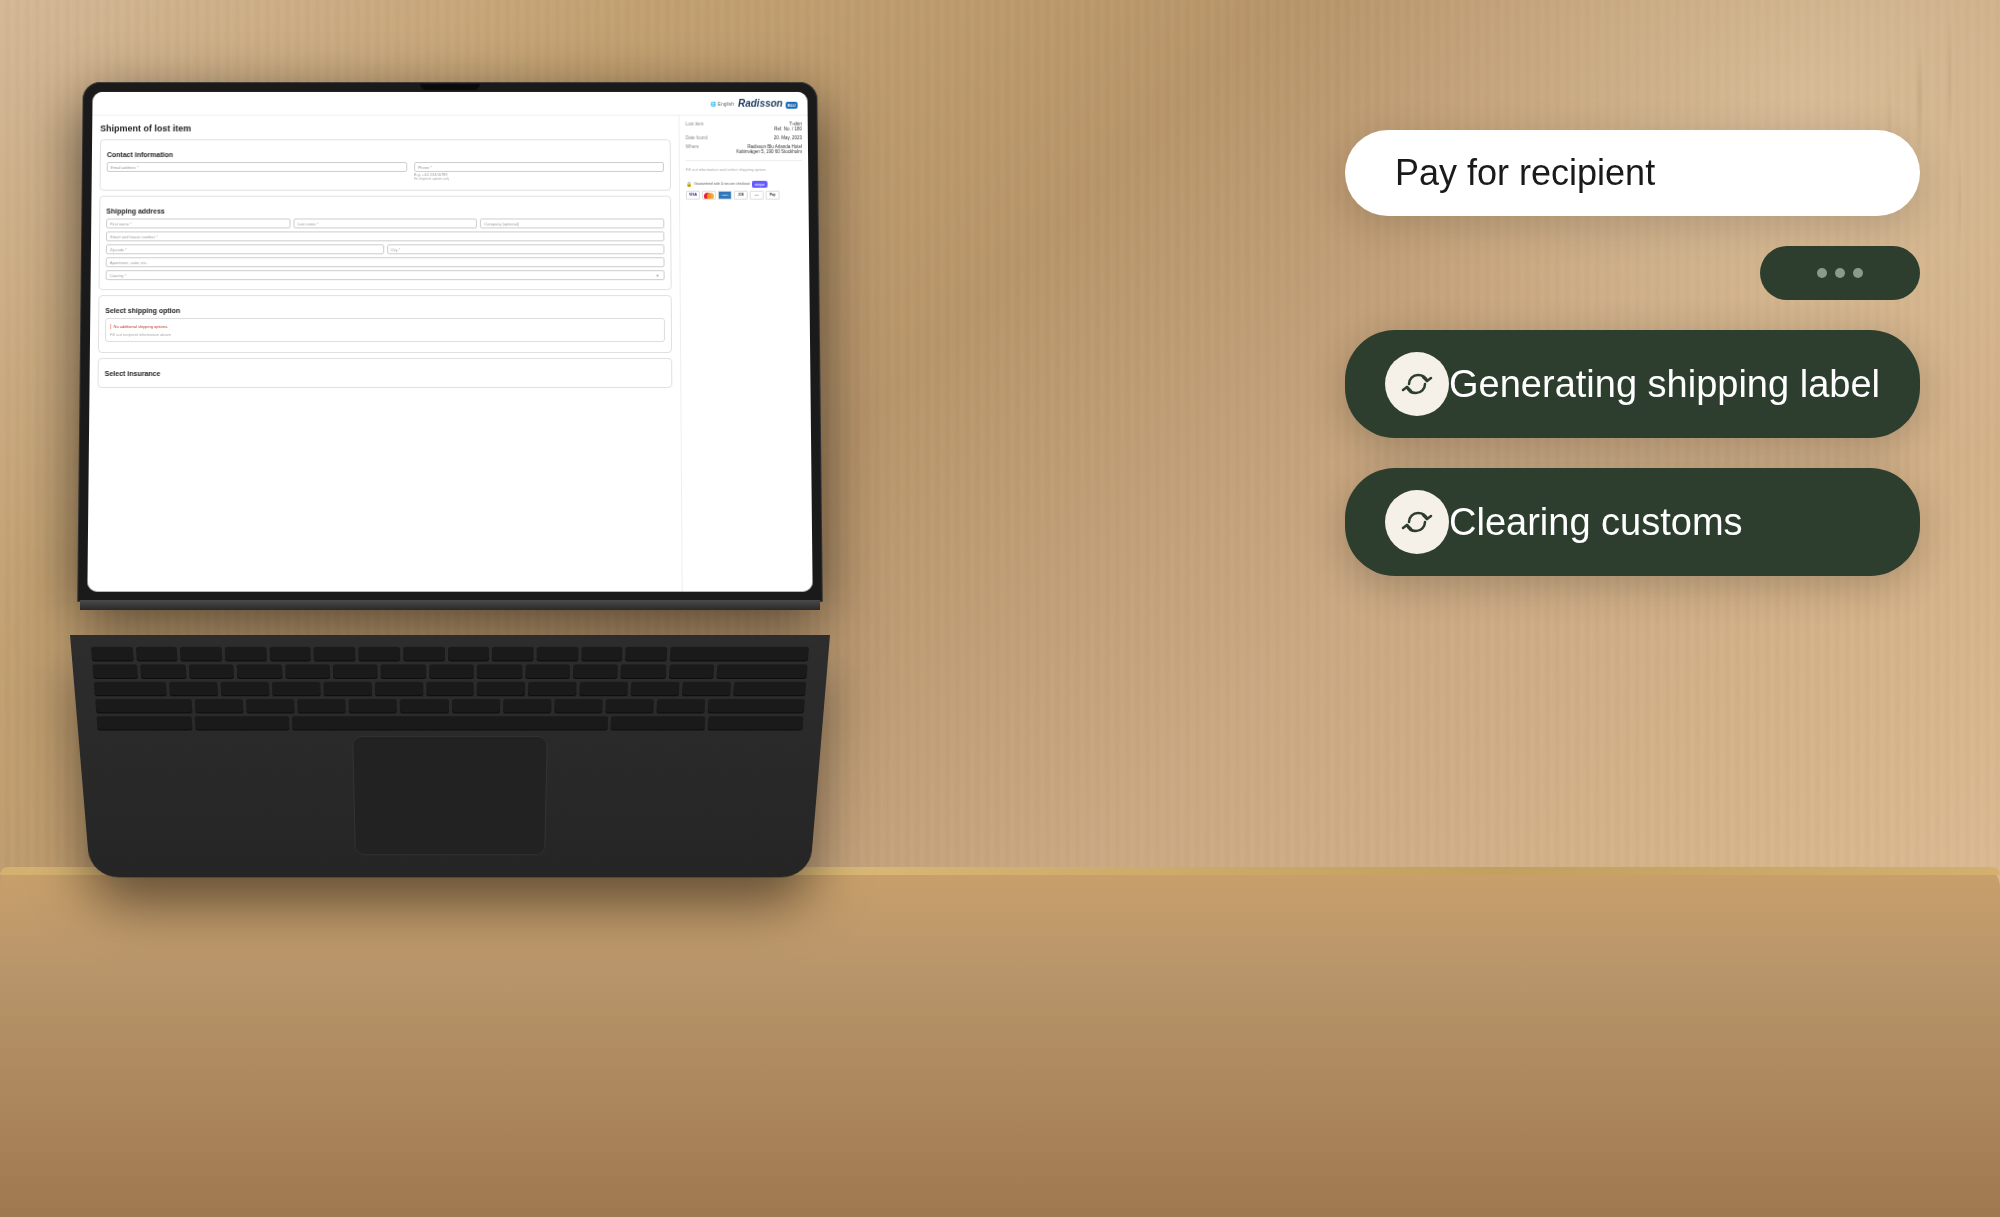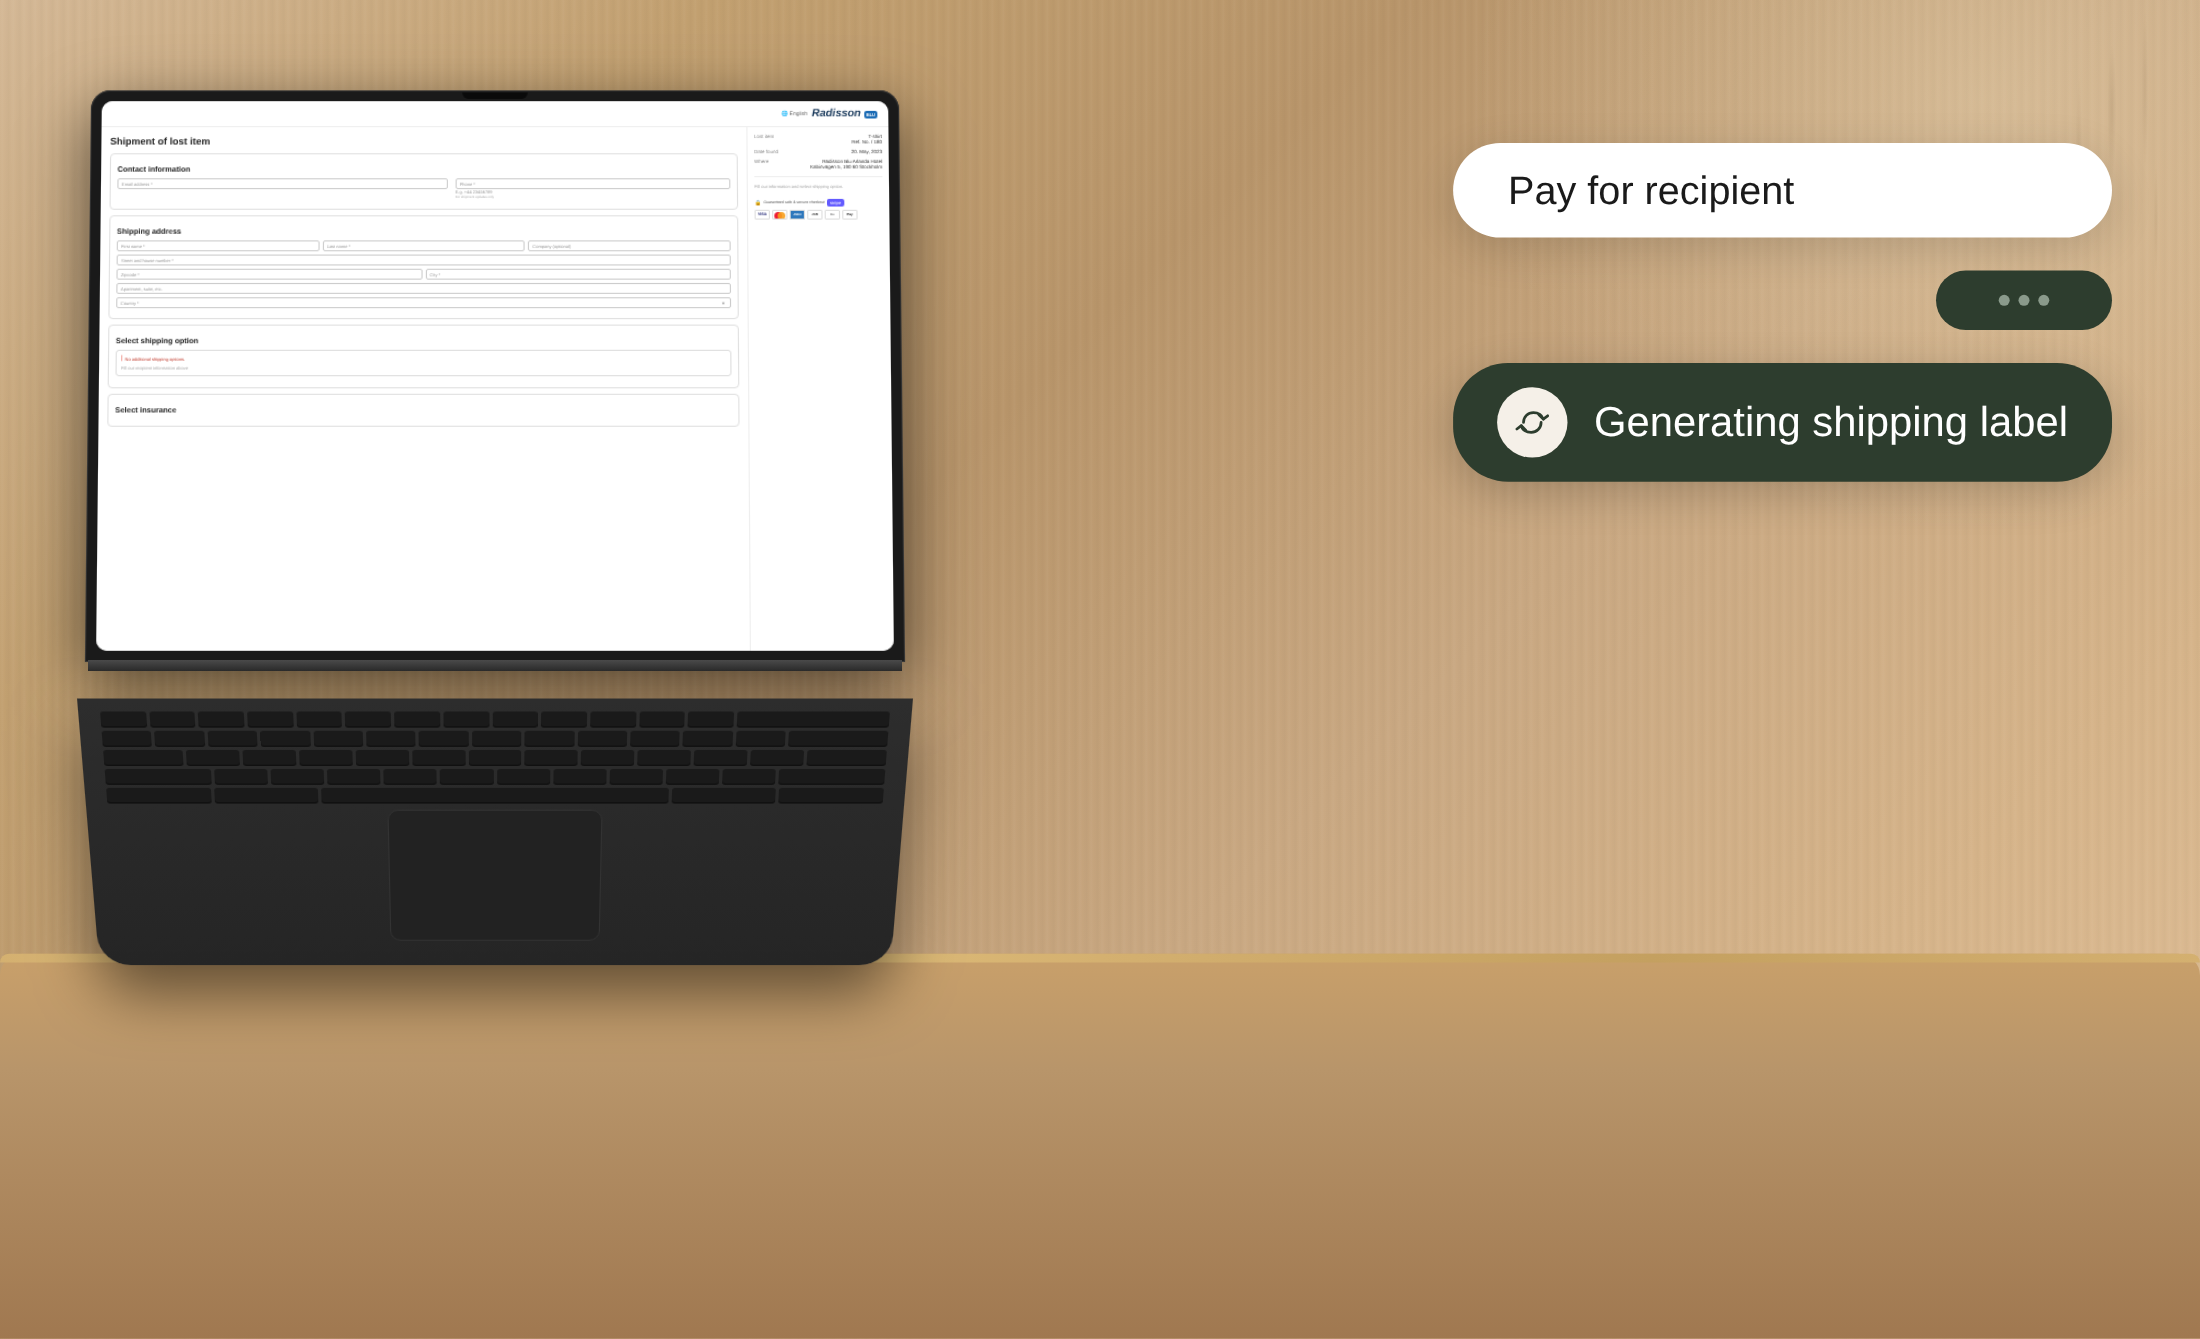--- a/index.html
+++ b/index.html
@@ -402,21 +402,20 @@
       background: #8a9a8b;
       border-radius: 50%;
     }
 
     .card-feature {
       background: #2d3d2e;
       border-radius: 50px;
       padding: 22px 40px;
       display: flex;
       align-items: center;
-      gap: 24px;
       box-shadow: 0 10px 40px rgba(0,0,0,0.2);
     }
 
     .feature-icon {
       width: 64px;
       height: 64px;
       background: #f5f0e8;
       border-radius: 50%;
       display: flex;
       align-items: center;
@@ -716,14 +715,25 @@
       <svg viewBox="0 0 32 32" fill="none" xmlns="http://www.w3.org/2000/svg">
         <path d="M8 16 C8 11 12 7 17 7 C22 7 25 10 26 13" stroke="#2d3d2e" stroke-width="2.5" stroke-linecap="round" fill="none"></path>
         <path d="M24 16 C24 21 20 25 15 25 C10 25 7 22 6 19" stroke="#2d3d2e" stroke-width="2.5" stroke-linecap="round" fill="none"></path>
         <path d="M22 9 L26 13 L30 10" stroke="#2d3d2e" stroke-width="2.5" stroke-linecap="round" stroke-linejoin="round" fill="none"></path>
         <path d="M10 23 L6 19 L2 22" stroke="#2d3d2e" stroke-width="2.5" stroke-linecap="round" stroke-linejoin="round" fill="none"></path>
       </svg>
     </div>
     <span class="feature-text">Generating shipping label</span>
   </div>
 
+  <div class="card-feature">
+    <div class="feature-icon">
+      <svg viewBox="0 0 32 32" fill="none" xmlns="http://www.w3.org/2000/svg">
+        <path d="M8 16 C8 11 12 7 17 7 C22 7 25 10 26 13" stroke="#2d3d2e" stroke-width="2.5" stroke-linecap="round" fill="none"></path>
+        <path d="M24 16 C24 21 20 25 15 25 C10 25 7 22 6 19" stroke="#2d3d2e" stroke-width="2.5" stroke-linecap="round" fill="none"></path>
+        <path d="M22 9 L26 13 L30 10" stroke="#2d3d2e" stroke-width="2.5" stroke-linecap="round" stroke-linejoin="round" fill="none"></path>
+        <path d="M10 23 L6 19 L2 22" stroke="#2d3d2e" stroke-width="2.5" stroke-linecap="round" stroke-linejoin="round" fill="none"></path>
+      </svg>
+    </div>
+    <span class="feature-text">Clearing customs</span>
+  </div>
 
 </div>
 
 </body></html>

